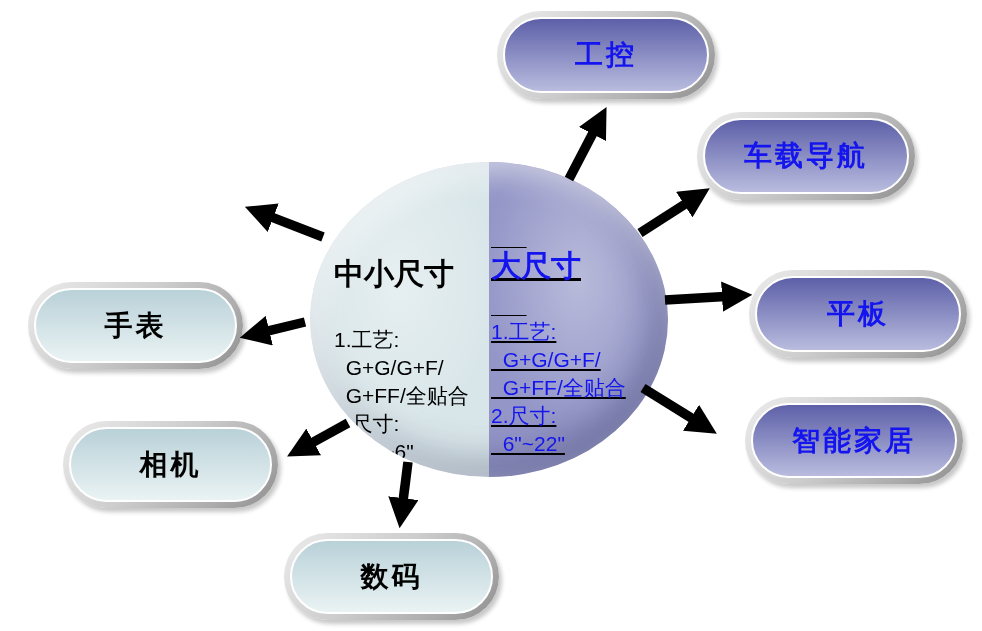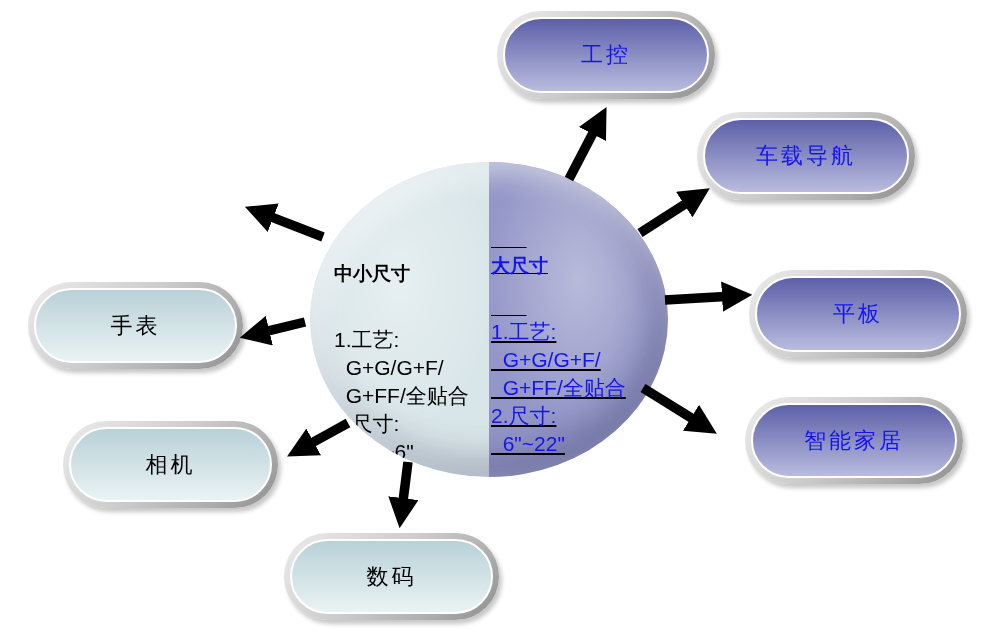--- a/index.html
+++ b/index.html
@@ -9,36 +9,36 @@
 
   
   #arrow-layer { position:absolute; left:0; top:0; width:982px; height:631px; z-index:30; pointer-events:none; }
 
   
   .pill { position:absolute; border-radius:999px; padding:6px;
     background:linear-gradient(135deg,#ececec 0%,#cdcdcd 45%,#ababab 78%,#8d8d8d 100%);
     box-shadow:3px 4px 4px rgba(0,0,0,0.22); z-index:20; }
   .pill-inner { width:100%; height:100%; border-radius:999px; border:2px solid #ffffff;
     display:flex; align-items:center; justify-content:center; }
-  .pill-label { font-weight:normal; font-size:22px; letter-spacing:3px; white-space:nowrap; }
+  .pill-label { font-weight:bold; font-size:28px; letter-spacing:3px; white-space:nowrap; }
 
   
   #center-ellipse { position:absolute; left:310px; top:162px; width:358px; height:315px;
     border-radius:50%; overflow:hidden; display:flex; z-index:10; }
   #center-ellipse::after { content:""; position:absolute; inset:0; border-radius:50%;
     box-shadow:inset 10px 12px 28px rgba(255,255,255,0.55), inset -12px -18px 36px rgba(25,25,70,0.28);
     pointer-events:none; }
   .ehalf { position:relative; width:50%; height:100%; }
   .ehalf::before { content:""; position:absolute; inset:0;
     background:radial-gradient(90% 80% at 50% 38%, rgba(255,255,255,0.35) 0%, rgba(255,255,255,0) 60%);
     pointer-events:none; }
   .etext { position:absolute; white-space:pre; z-index:2; }
   .etext-left  { left:24px; top:60px; }
   .etext-right { left:2px;  top:52px;text-decoration:underline; }
-  .etitle { font-size:19px; font-weight:bold; line-height:32px; }
+  .etitle { font-size:30px; font-weight:bold; line-height:32px; }
   .eline  { font-size:21px; line-height:28px; }
 </style>
 </head>
 <body>
 
 <div id="canvas">
 
   <div id="center-ellipse">
     <div class="ehalf" id="half-left" style="background: rgb(217, 230, 233);">
       <div class="etext etext-left">

